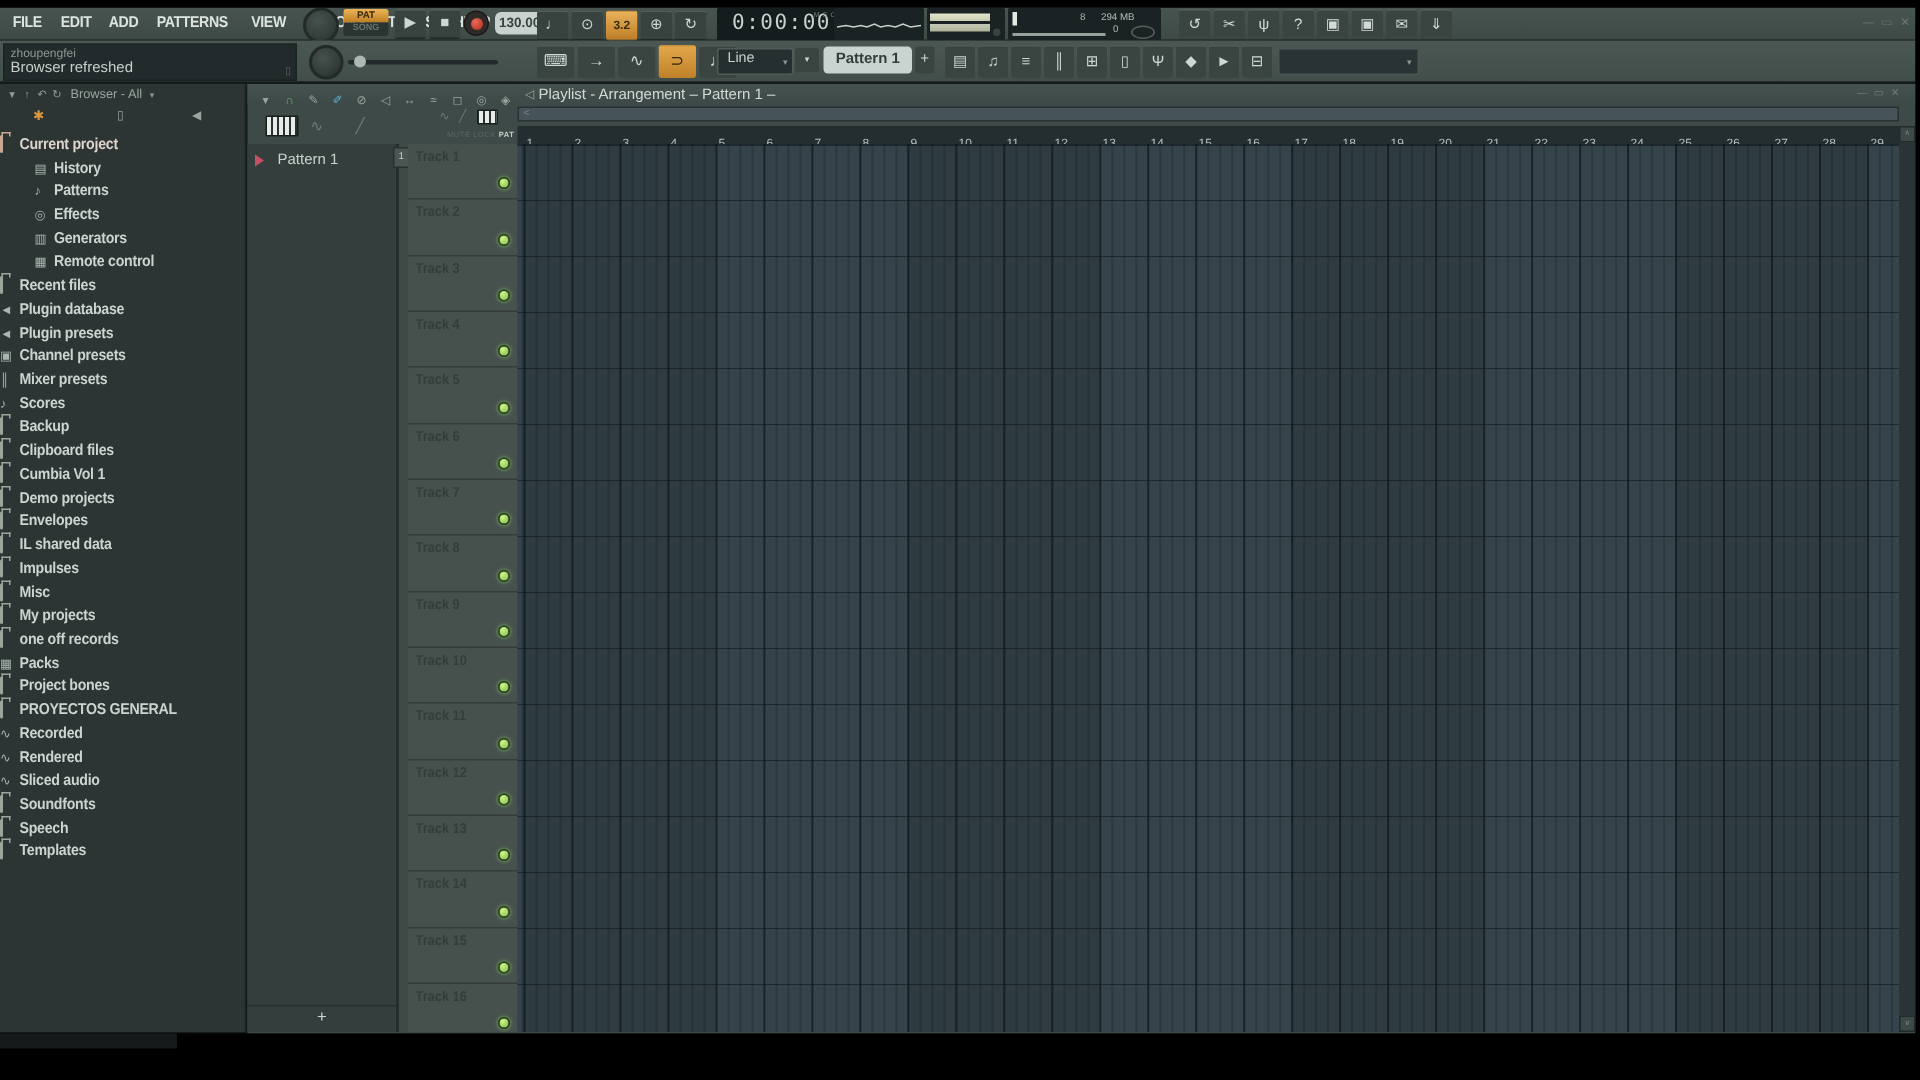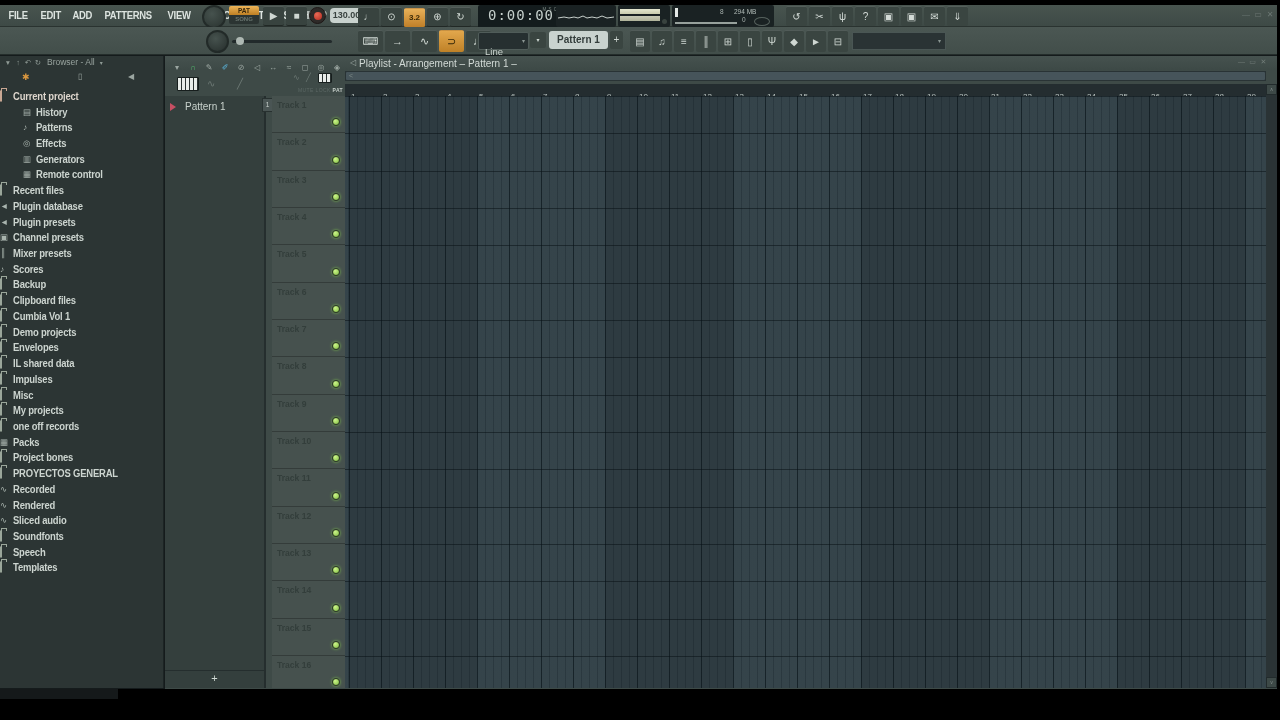--- a/index.html
+++ b/index.html
@@ -56,21 +56,21 @@
   #hint-line2{position:absolute;left:4px;top:10px;font-size:10px;color:#c6cfca;}
   #hint-corner{position:absolute;right:3px;bottom:2px;font-size:7px;color:#5a6562;}
   #knob2{left:206px;top:3px;width:19px;height:19px;border-radius:50%;
          background:radial-gradient(circle at 40% 35%,#46524e,#262e2c);border:2px solid #222a28;}
   #slider{left:232px;top:13px;width:100px;height:3px;background:#222a2b;border-radius:2px;}
   #slider-thumb{position:absolute;left:4px;top:-3px;width:8px;height:8px;border-radius:50%;background:#aeb8b3;}
   .t2btn{position:absolute;top:3px;width:25px;height:21px;background:#3a4541;border-radius:2px;
          border-top:1px solid rgba(255,255,255,.12);color:#cfd7d2;font-size:11px;line-height:21px;text-align:center;}
   .t2btn.lit{background:linear-gradient(#e2a74c,#bf8127);color:#352708;}
   #snap-box{left:478px;top:5px;width:49px;height:16px;background:#262f30;border:1px solid #505c59;border-radius:2px;}
-  #snap-label{position:absolute;left:6px;top:13px;font-size:9.5px;color:#c9d2cd;}
+  #snap-label{position:absolute;left:6px;top:0;font-size:9.5px;color:#c9d2cd;}
   #snap-caret{position:absolute;right:3px;top:4px;font-size:6px;color:#8b9693;}
   #caret-btn{left:530px;top:5px;width:16px;height:16px;background:#3a4541;border-radius:2px;
              color:#cfd7d2;font-size:6px;line-height:16px;text-align:center;}
   #pattern-lcd{left:549px;top:4px;width:59px;height:18px;background:#c9d3cf;border-radius:3px;
                color:#333d3b;font-size:10px;font-weight:700;text-align:center;line-height:18px;}
   #pattern-plus{left:610px;top:4px;width:13px;height:18px;background:#3a4541;border-radius:2px;
                 color:#cfd7d2;font-size:10px;line-height:18px;text-align:center;}
   .pbtn{position:absolute;top:3px;width:20px;height:21px;background:#3a4541;border-radius:2px;
         border-top:1px solid rgba(255,255,255,.12);color:#cfd7d2;font-size:10px;line-height:21px;text-align:center;}
   #picker-dd{left:852px;top:5px;width:92px;height:16px;background:#2a3334;border:1px solid #4a5654;}
@@ -213,20 +213,25 @@
     <div class="abs" style="left:786px;top:0;">
       
     <div class="trbtn" style="position:relative;display:inline-block;margin-right:2px;">↺</div><div class="trbtn" style="position:relative;display:inline-block;margin-right:2px;">✂</div><div class="trbtn" style="position:relative;display:inline-block;margin-right:2px;">ψ</div><div class="trbtn" style="position:relative;display:inline-block;margin-right:2px;">?</div><div class="trbtn" style="position:relative;display:inline-block;margin-right:2px;">▣</div><div class="trbtn" style="position:relative;display:inline-block;margin-right:2px;">▣</div><div class="trbtn" style="position:relative;display:inline-block;margin-right:2px;">✉</div><div class="trbtn" style="position:relative;display:inline-block;margin-right:2px;">⇓</div></div>
 
     <div id="app-controls" class="abs">
       
     <span>—</span><span>▭</span><span>✕</span></div>
   </div>
 
   <div id="toolbar2">
+    <div id="hint-panel" class="abs">
+      <span id="hint-line1">zhoupengfei</span>
+      <span id="hint-line2">Browser refreshed</span>
+      <span id="hint-corner">▯</span>
+    </div>
     <div id="knob2" class="abs"></div>
     <div id="slider" class="abs">
       <div id="slider-thumb"></div>
     </div>
 
     <div class="abs" style="left:358px;top:0;">
       
     <div class="t2btn" style="position:relative;display:inline-block;margin-right:2px;">⌨</div><div class="t2btn" style="position:relative;display:inline-block;margin-right:2px;">→</div><div class="t2btn" style="position:relative;display:inline-block;margin-right:2px;">∿</div><div class="t2btn lit" style="position:relative;display:inline-block;margin-right:2px;">⊃</div><div class="t2btn" style="position:relative;display:inline-block;margin-right:2px;">♩</div></div>
 
     <div id="snap-box" class="abs">

